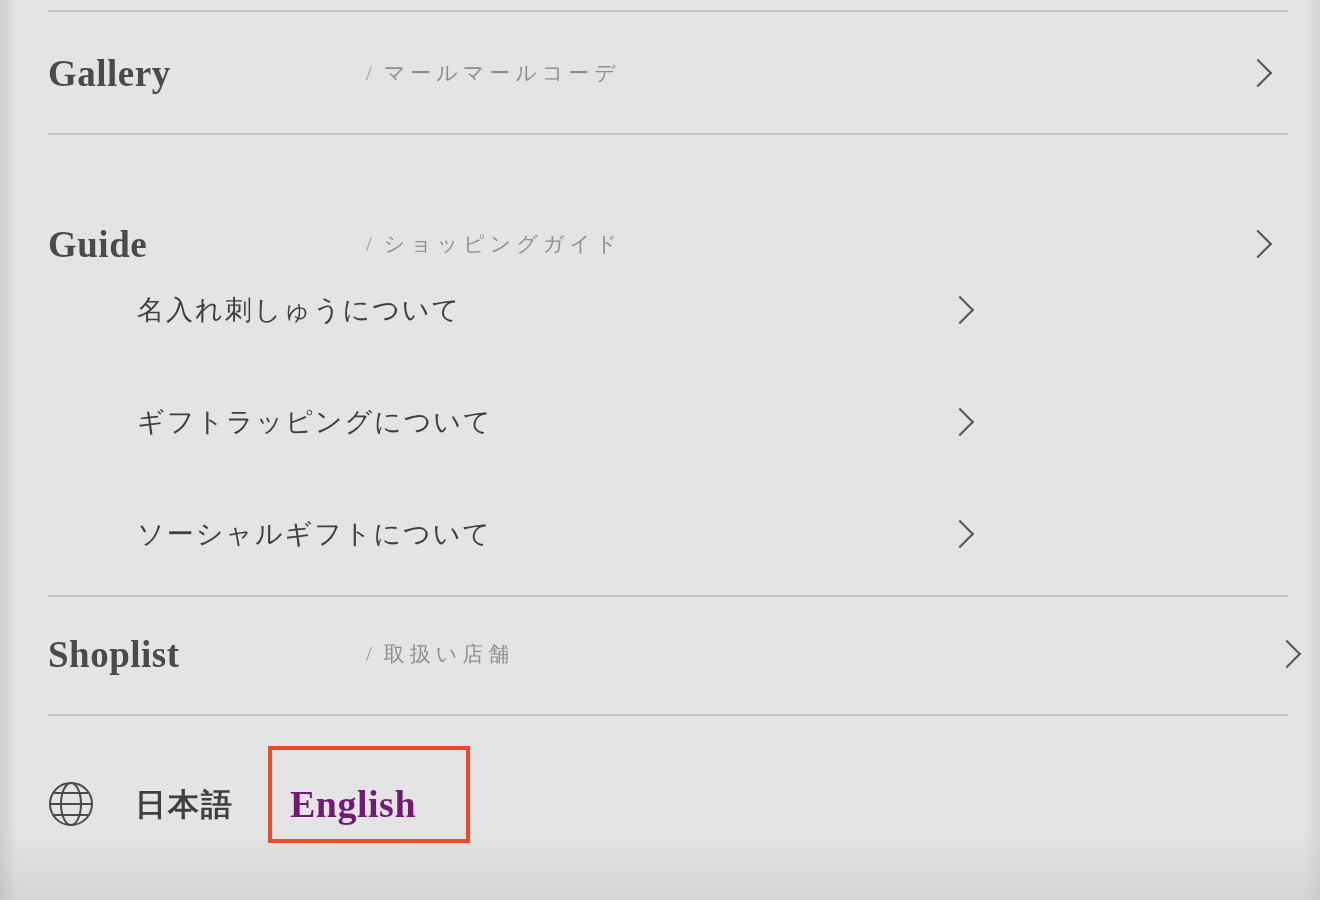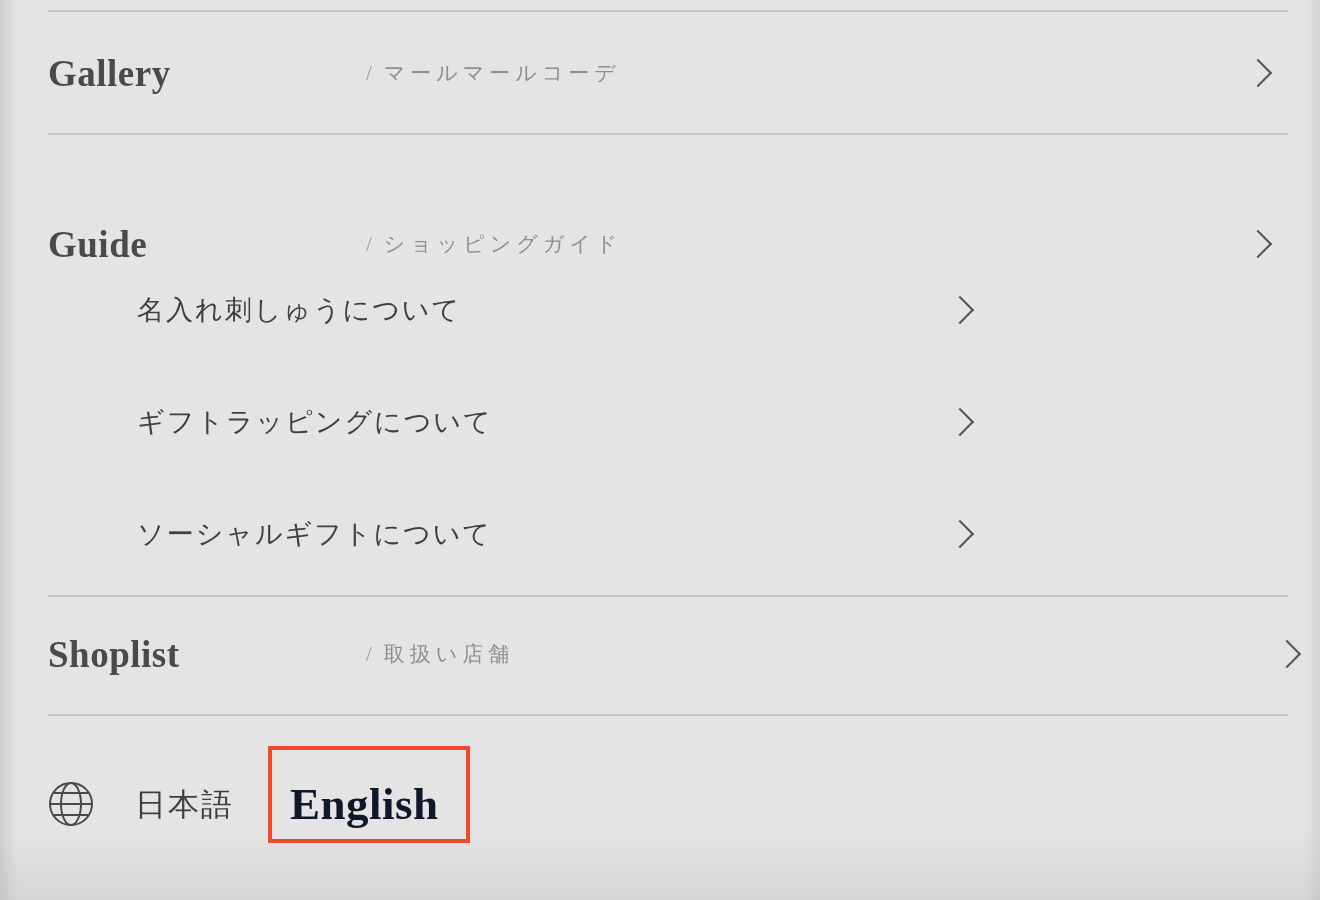--- a/index.html
+++ b/index.html
@@ -141,35 +141,35 @@
     width: 46px;
     height: 46px;
   }
 
   #lang-ja {
     position: absolute;
     left: 135px;
     top: 90px;
     transform: translateY(-50%);
     font-size: 31px;
-    font-weight: 400;
+    font-weight: 700;
     color: #3f3f3f;
     letter-spacing: 2px;
     line-height: 1;
     white-space: nowrap;
   }
 
   #lang-en {
     position: absolute;
     left: 290px;
     top: 90px;
     transform: translateY(-50%);
-    font-size: 45px;
+    font-size: 38px;
     font-weight: 600;
-    color: #0f172a;
+    color: #701a75;
     letter-spacing: 0.5px;
     line-height: 1;
     white-space: nowrap;
   }
 
   #highlight-box {
     position: absolute;
     left: 268px;
     top: 32px;
     width: 202px;

